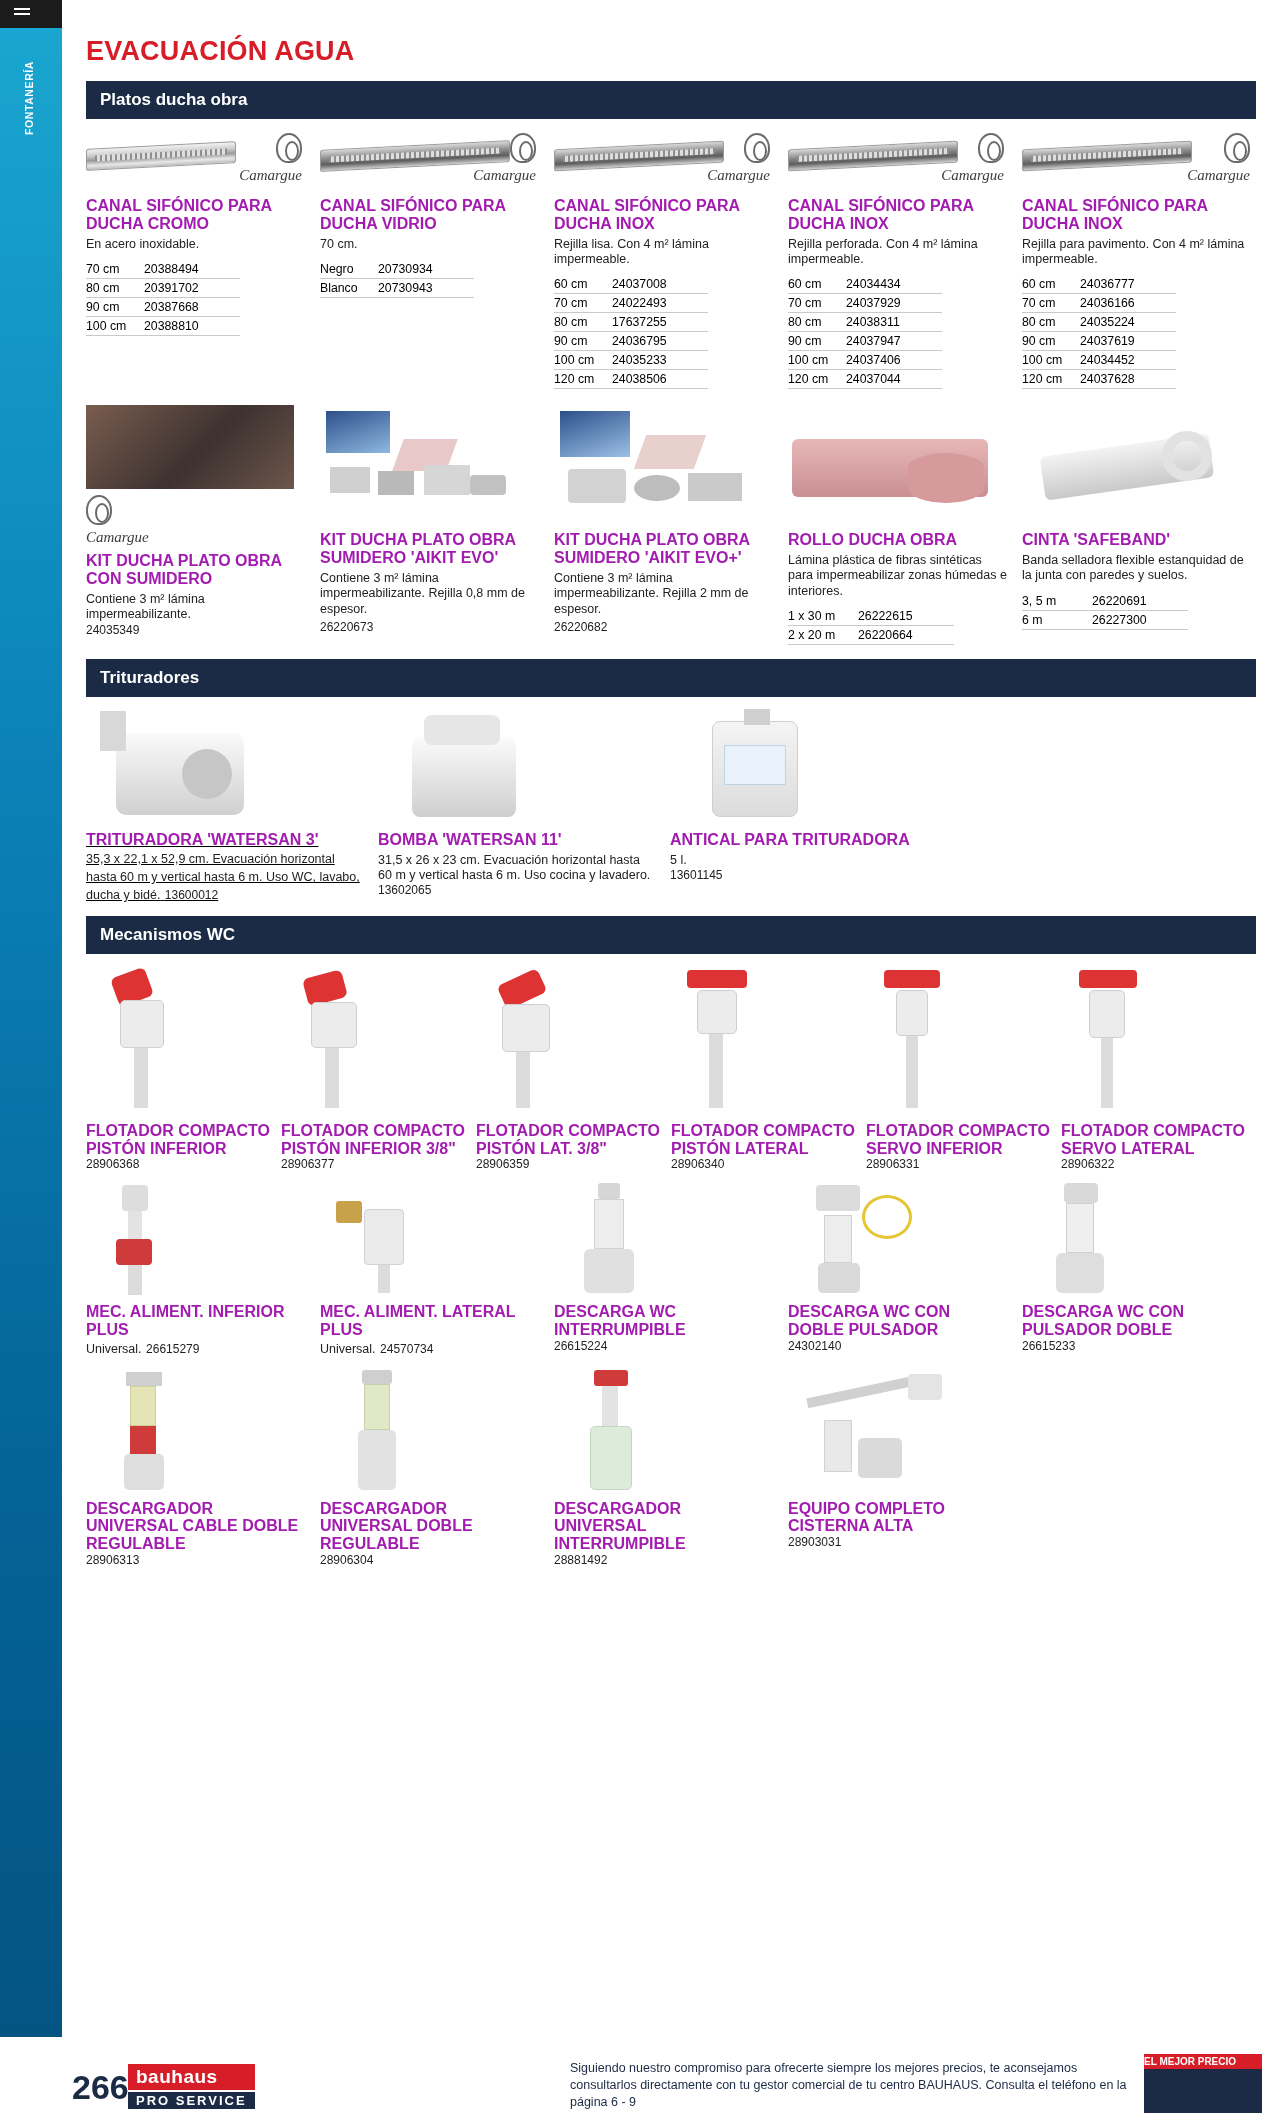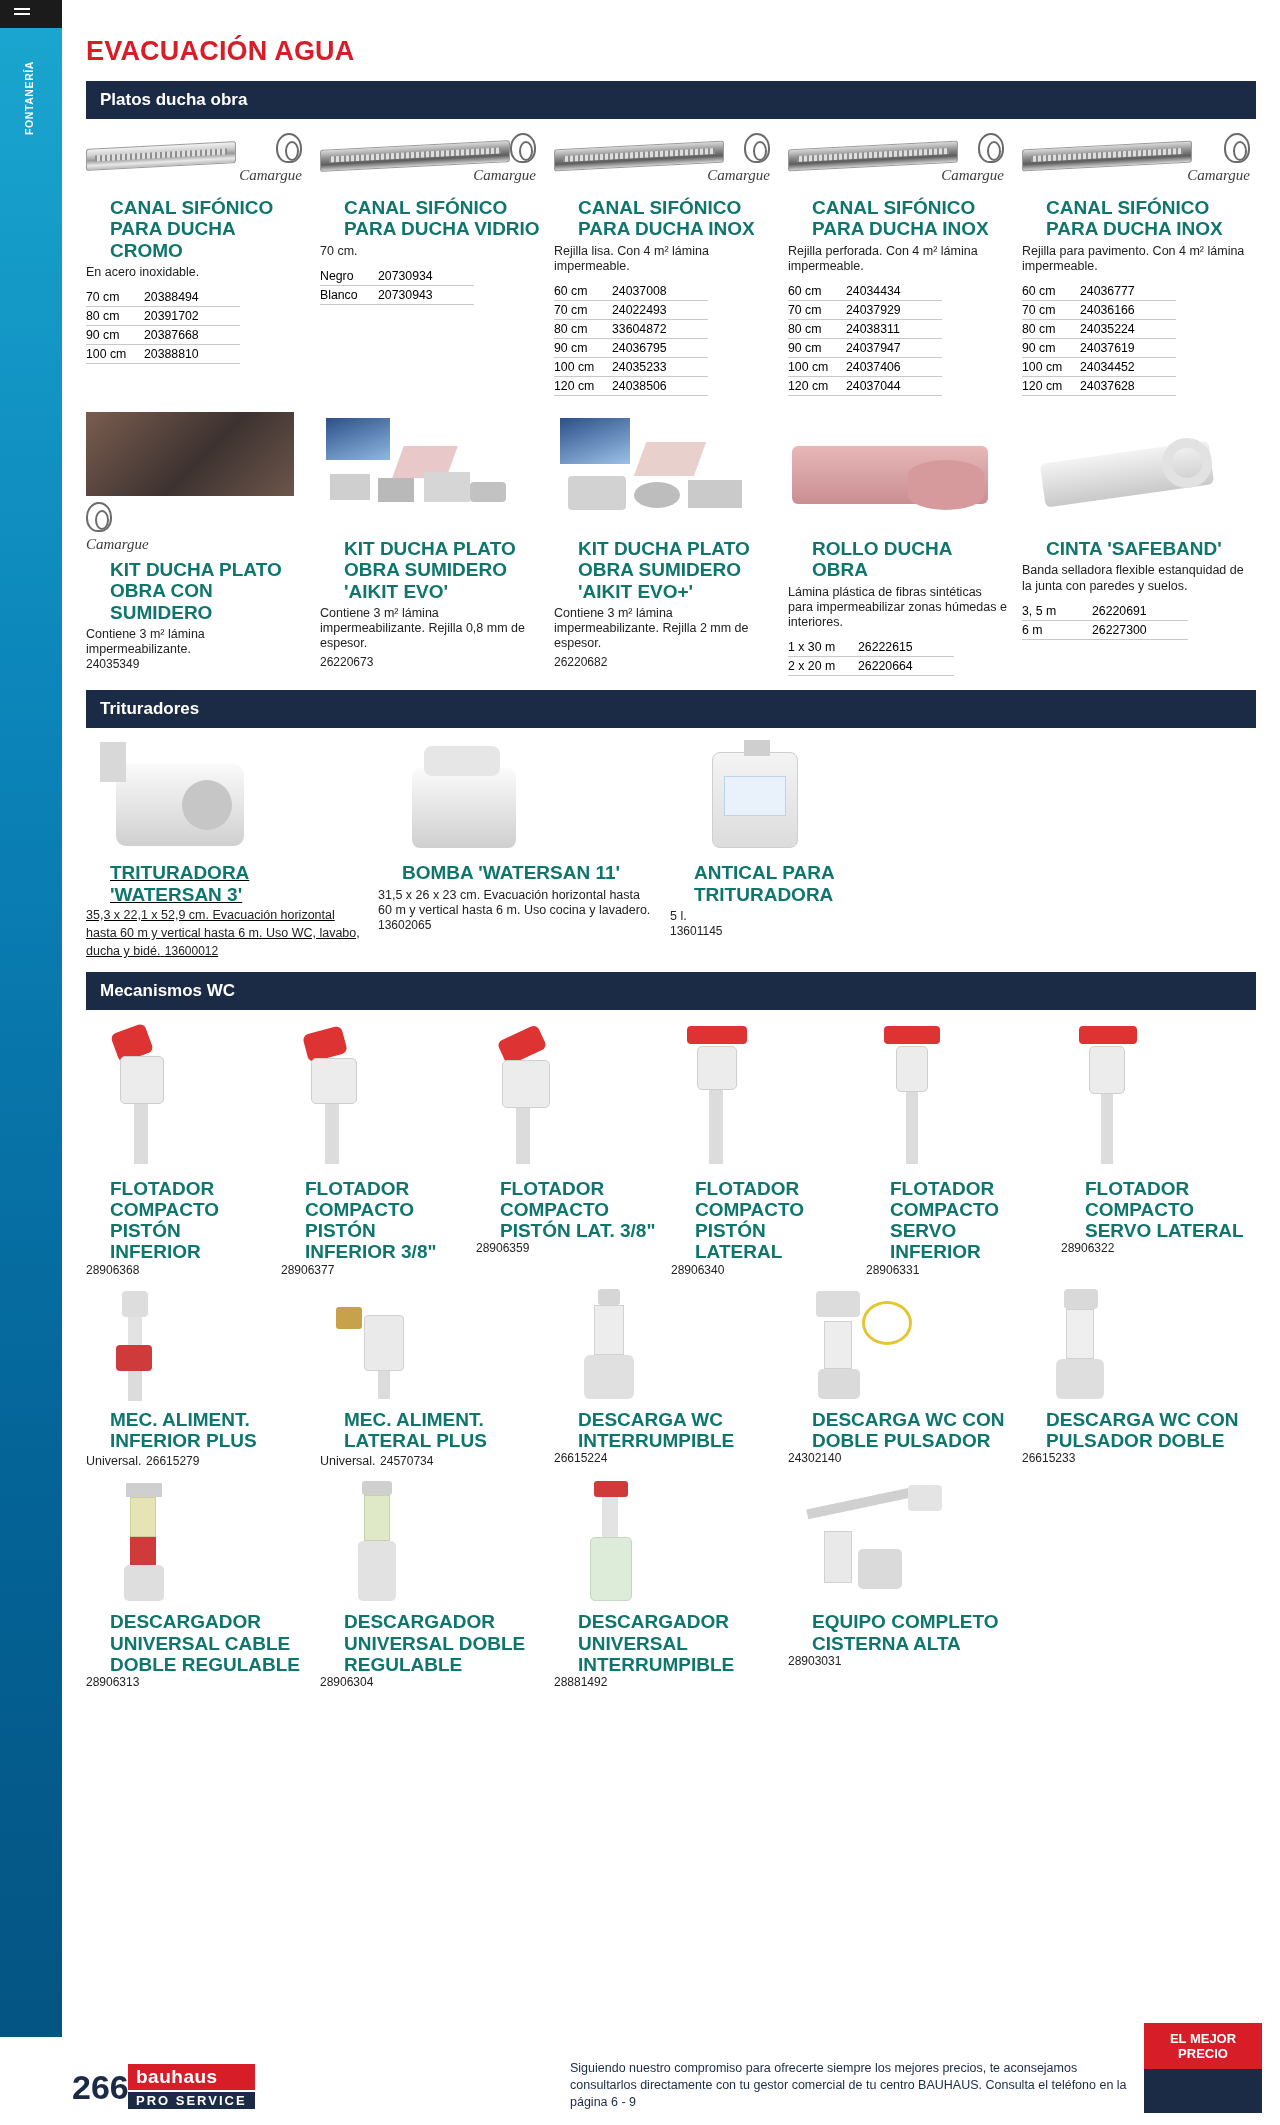--- a/index.html
+++ b/index.html
@@ -40,23 +40,22 @@
     background:#1b2b46; color:#fff; font-size:17px; font-weight:bold;
     padding:9px 14px; width:1170px; margin-bottom:10px;
   }
 
   
   .row { display:flex; width:1170px; }
   .cell { position:relative; }
 
   .imgbox { position:relative; }
   .pname {
-    color:#0f766e; font-weight:bold; font-size:19px; line-height:1.12; margin-top:6px;
+    color:#a21caf; font-weight:bold; font-size:16px; line-height:1.12; margin-top:6px;
     text-transform:uppercase;
-    margin-left:24px;
   }
   .pdesc { font-size:12.5px; color:#222; line-height:1.22; margin-top:4px; }
   .pcode { font-size:12px; color:#222; }
   .brand { font-family:"Liberation Serif", serif; font-style:italic; color:#3c3c3c; font-size:15px; }
 
   table.sizes { border-collapse:collapse; font-size:12.3px; margin-top:8px; }
   table.sizes td { padding:2px 0; border-bottom:1px solid #c9c9c9; }
   table.sizes td.k { width:58px; }
   table.sizes td.v { width:96px; }
 
@@ -85,21 +84,21 @@
   .ph { background:#efefef; border:0; position:relative; overflow:hidden; }
 
   
   .footer { position:absolute; left:0; bottom:0; width:1280px; height:88px; background:#fff; }
   .pagenum { position:absolute; left:72px; bottom:18px; font-size:34px; font-weight:bold; color:#1b2b46; }
   .bauhaus { position:absolute; left:128px; bottom:16px; }
   .bh1 { background:#d71e28; color:#fff; font-weight:bold; font-size:19px; padding:2px 8px; letter-spacing:.5px;}
   .bh2 { background:#1b2b46; color:#fff; font-weight:bold; font-size:13px; padding:1px 8px; letter-spacing:2px; margin-top:2px;}
   .fnote { position:absolute; right:150px; bottom:14px; width:560px; font-size:12.5px; color:#1b2b46; line-height:1.35; text-align:left;}
   .pricebadge { position:absolute; right:18px; bottom:12px; width:118px; }
-  .pb-top { background:#d71e28; color:#fff; font-size:13px; font-weight:bold; text-align:center; padding:8px 0; }
+  .pb-top { background:#d71e28; color:#fff; font-size:10px; font-weight:bold; text-align:left; padding:2px 0; }
   .pb-body { background:#1b2b46; height:44px; }
 </style>
 </head>
 <body>
 
 <div class="leftbar">
   <div class="tabdark">
     <div class="hamburger">
         <i></i>
         <i></i>
@@ -188,21 +187,21 @@
               <tr>
                 <td class="k">60 cm</td>
                 <td class="v">24037008</td>
               </tr>
         <tr>
                 <td class="k">70 cm</td>
                 <td class="v">24022493</td>
               </tr>
         <tr>
                 <td class="k">80 cm</td>
-                <td class="v">33604872</td>
+                <td class="v">17637255</td>
               </tr>
         <tr>
                 <td class="k">90 cm</td>
                 <td class="v">24036795</td>
               </tr>
         <tr>
                 <td class="k">100 cm</td>
                 <td class="v">24035233</td>
               </tr>
         <tr>

